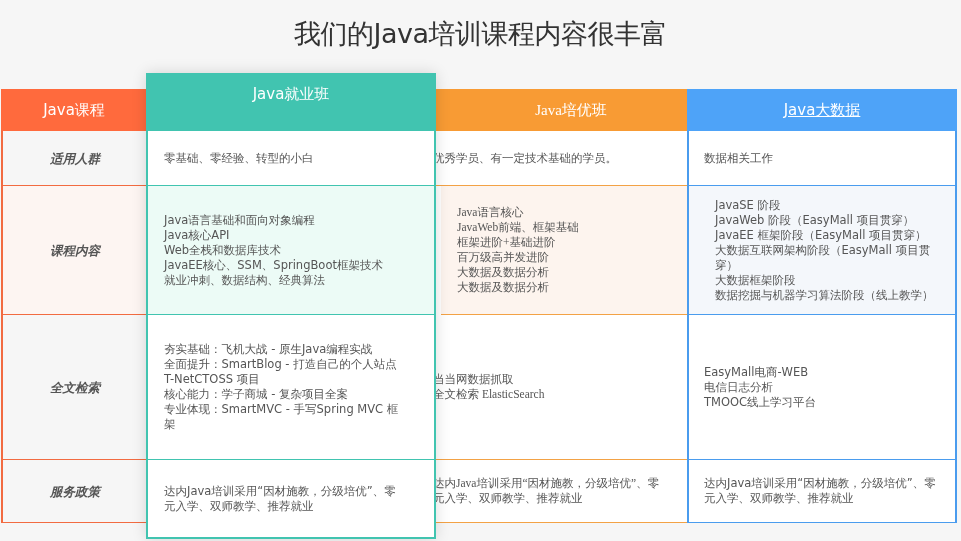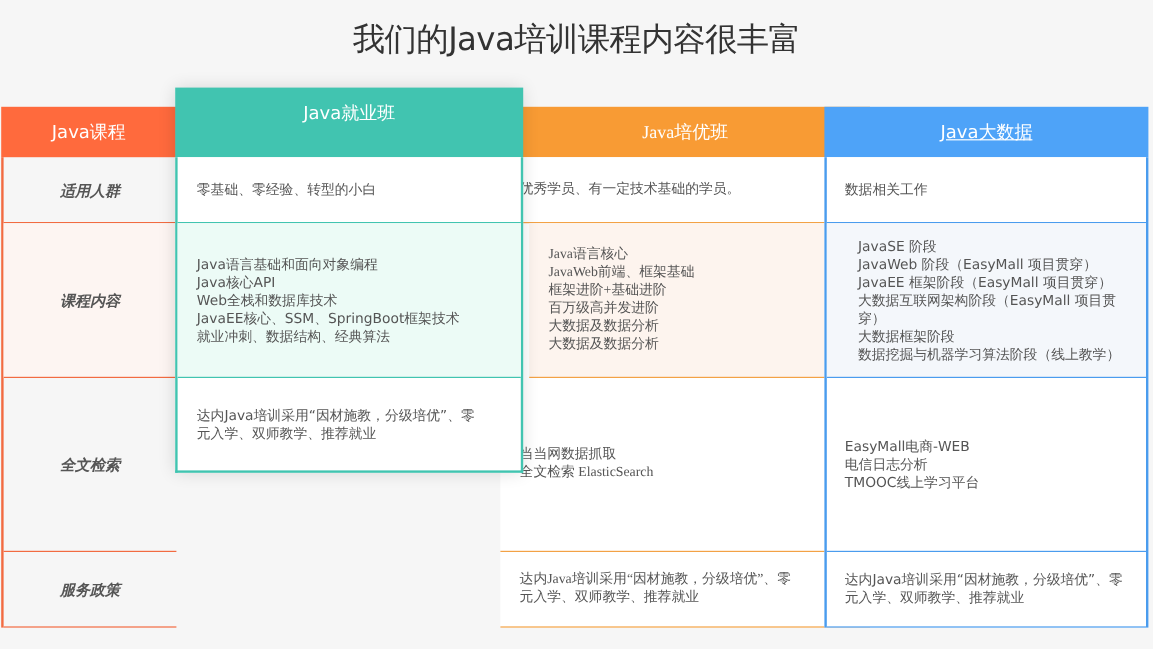--- a/index.html
+++ b/index.html
@@ -88,20 +88,30 @@
       </div>
     <div class="cell r2 tint">
         <span class="lines">
       <span class="line">Java语言基础和面向对象编程</span>
       <span class="line">Java核心API</span>
       <span class="line">Web全栈和数据库技术</span>
       <span class="line">JavaEE核心、SSM、SpringBoot框架技术</span>
       <span class="line">就业冲刺、数据结构、经典算法</span>
     </span>
       </div>
+    <div class="cell r3">
+        <span class="lines">
+      <span class="line">夯实基础：飞机大战 - 原生Java编程实战</span>
+      <span class="line">全面提升：SmartBlog - 打造自己的个人站点</span>
+      <span class="line">T-NetCTOSS 项目</span>
+      <span class="line">核心能力：学子商城 - 复杂项目全案</span>
+      <span class="line">专业体现：SmartMVC - 手写Spring MVC 框</span>
+      <span class="line">架</span>
+    </span>
+      </div>
     <div class="cell r4">
         <span class="lines">
       <span class="line">达内Java培训采用“因材施教，分级培优”、零</span>
       <span class="line">元入学、双师教学、推荐就业</span>
     </span>
       </div>
   </div>
 </div>
 
 <div class="col c2">

